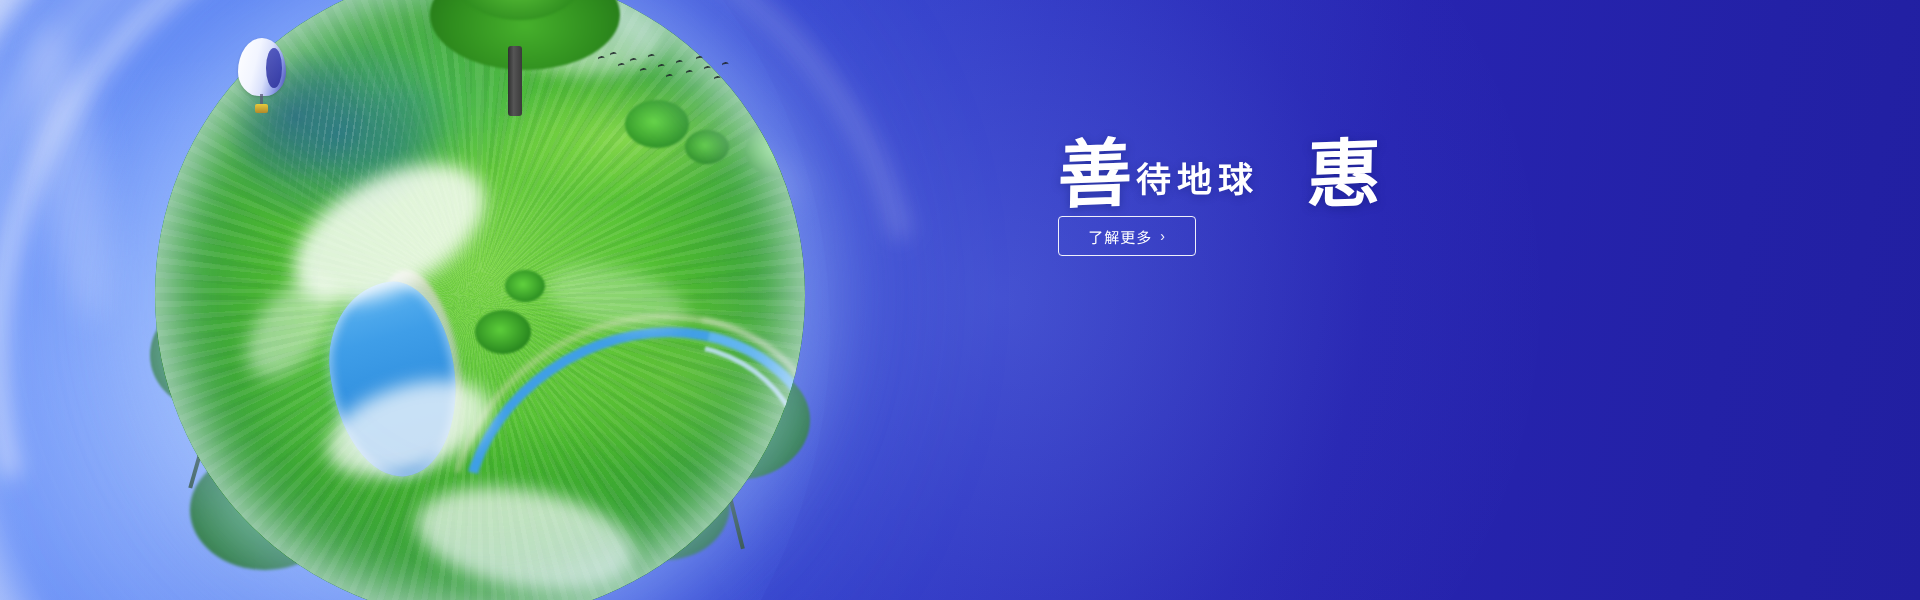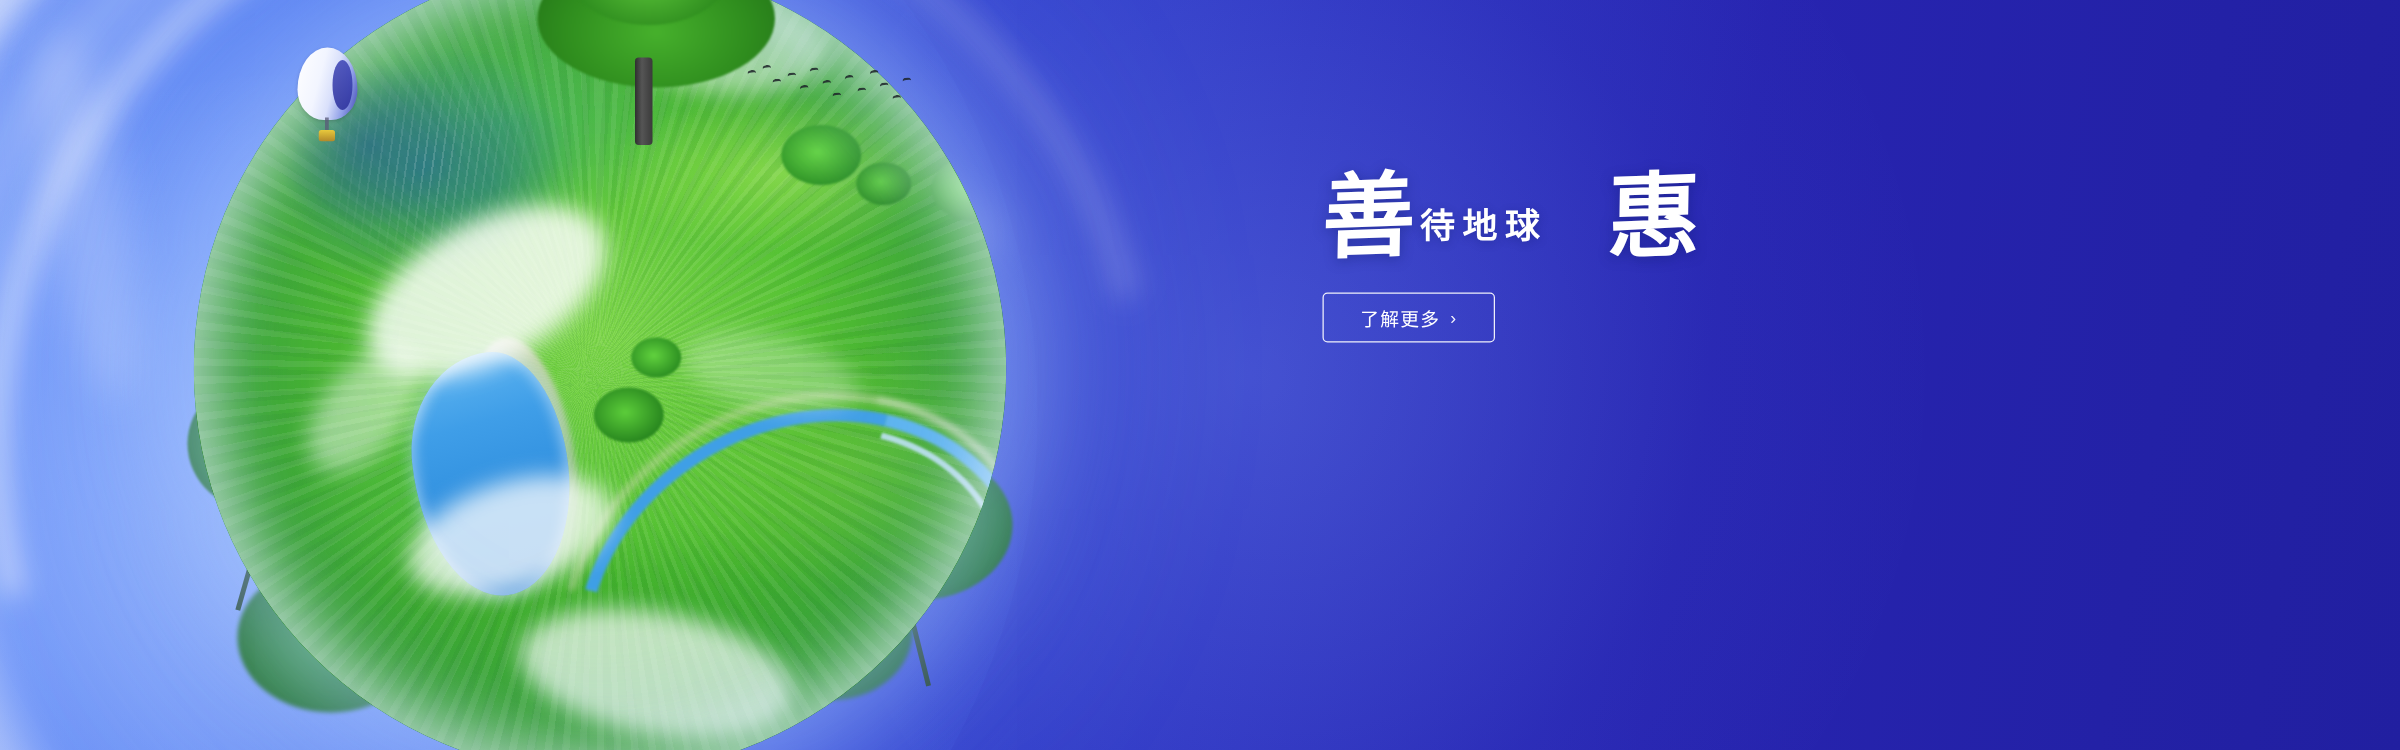--- a/index.html
+++ b/index.html
@@ -213,40 +213,40 @@
   .headline{display:flex;align-items:flex-end;color:#fff;white-space:nowrap;line-height:1;}
   .phrase{display:flex;align-items:flex-end;}
   .ch-big{
     font-family:"DejaVu Serif","Liberation Serif",serif;
     font-size:74px;font-weight:700;letter-spacing:0;
     line-height:.92;margin-right:4px;
     transform:skewX(-3deg) rotate(-2deg);
     text-shadow:0 2px 10px rgba(10,20,90,.35);
   }
   .ch-rest{
-    font-family:Liberation Mono, monospace;
-    font-size:28px;font-weight:700;letter-spacing:6px;
+    font-family:Liberation Serif, serif;
+    font-size:35px;font-weight:700;letter-spacing:6px;
     padding-bottom:10px;
     text-shadow:0 2px 8px rgba(10,20,90,.30);
   }
   .gap{width:48px;}
 
   .subtitle{
     margin-top:22px;color:#fff;font-size:25px;font-weight:400;
     letter-spacing:7.5px;white-space:nowrap;
     text-shadow:0 1px 6px rgba(10,20,90,.30);
   }
   .desc{
     margin-top:20px;color:#eef2ff;font-size:17px;font-weight:400;
     letter-spacing:.4px;white-space:nowrap;
     text-shadow:0 1px 5px rgba(10,20,90,.30);
   }
   .cta{
     display:inline-flex;align-items:center;justify-content:center;gap:8px;
-    margin-top:26px;width:116px;height:38px;padding:0 10px;
+    margin-top:8px;width:116px;height:38px;padding:0 10px;
     border:1px solid rgba(255,255,255,.92);border-radius:4px;
     color:#fff;font-size:15px;letter-spacing:1px;
     background:transparent;cursor:pointer;box-sizing:content-box;
   }
   .cta .chev{font-size:14px;opacity:.95;}
 </style>
 </head>
 <body>
 
 <div class="banner">

